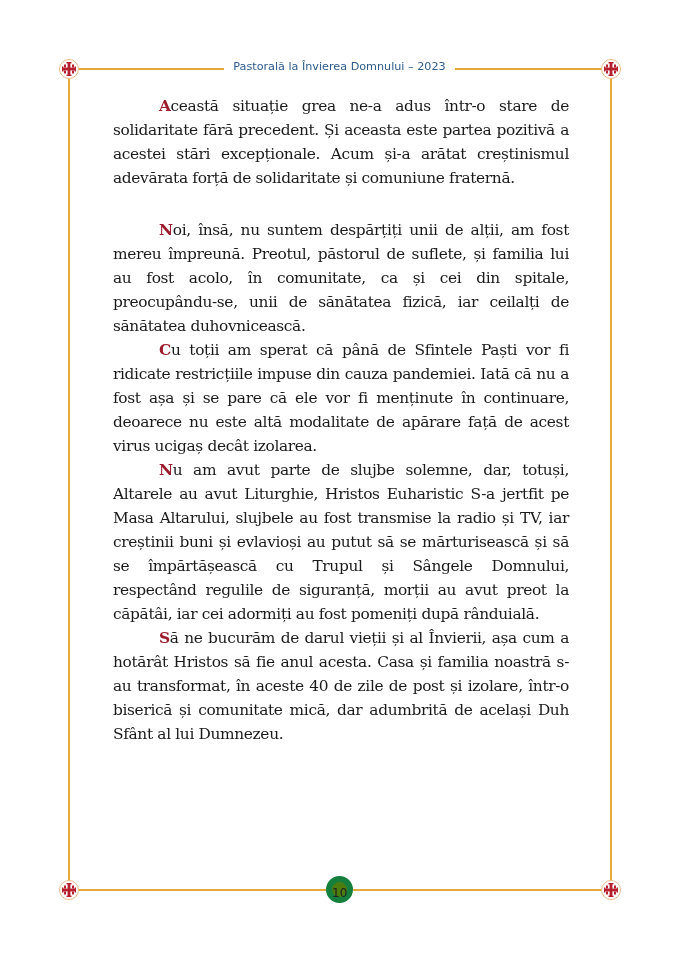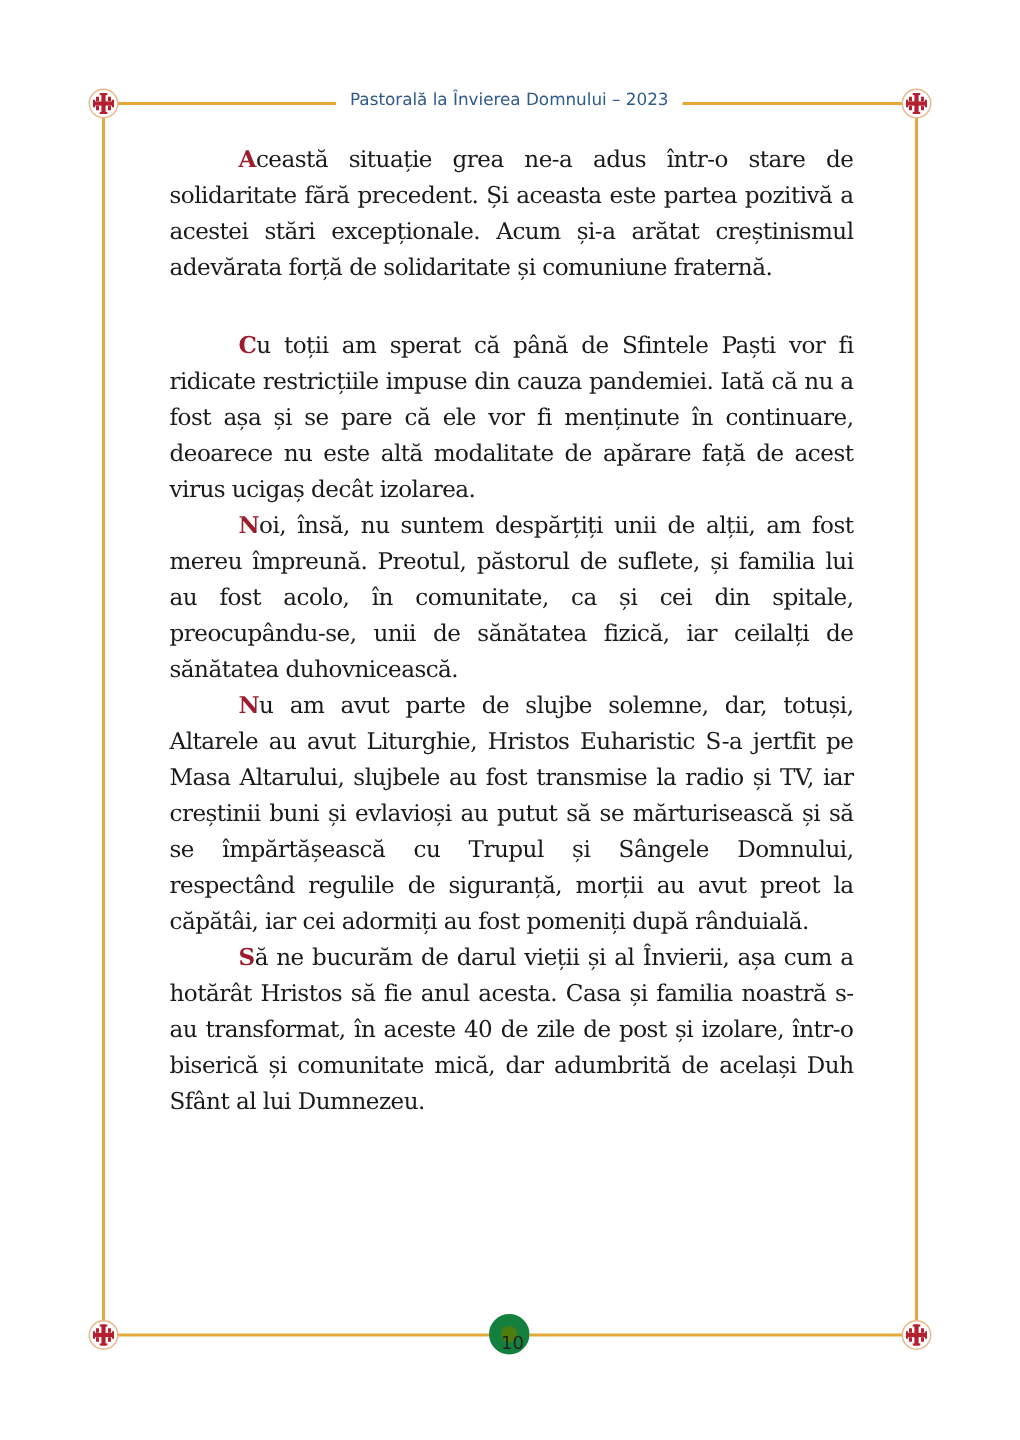--- a/index.html
+++ b/index.html
@@ -27,21 +27,21 @@
   .running-header {
     position: absolute; left: 224px; top: 60px; width: 231px;
     text-align: center;
     font-family: "DejaVu Sans", sans-serif;
     font-size: 11.2px; color: #2d5b8c; white-space: nowrap;
   }
 
   .page-number {
     position: absolute; left: 326px; top: 876px;
     width: 27px; height: 27px; box-sizing: border-box;
-    border: 8px solid #15803d; border-radius: 50%; background: #4d7c0f;
+    border: 6px solid #15803d; border-radius: 50%; background: #4d7c0f;
     font-family: "DejaVu Sans", sans-serif; font-size: 12px; color: #222;
     text-align: center; line-height: 23px;
   }
 
   .body-text {
     position: absolute; left: 113px; top: 94px; width: 456px;
     font-family: "DejaVu Serif", serif;
     font-size: 15.4px; line-height: 24px; color: #1a1a1a;
     letter-spacing: -0.35px;
   }
@@ -127,19 +127,19 @@
   </g>
     </svg>
 </div>
 
 <div class="running-header">Pastorală la Învierea Domnului – 2023</div>
 
 <div class="body-text">
   <p class="para para-first"><span class="dropcap">A</span><span>ceastă situație grea ne-a adus într-o stare de solidaritate fără precedent. Și aceasta este partea pozitivă a acestei stări excepționale. Acum și-a arătat creștinismul adevărata forță de solidaritate și comuniune fraternă.</span></p>
 
 
+  <p class="para"><span class="dropcap">N</span><span>oi, însă, nu suntem despărțiți unii de alții, am fost mereu împreună. Preotul, păstorul de suflete, și familia lui au fost acolo, în comunitate, ca și cei din spitale, preocupându-se, unii de sănătatea fizică, iar ceilalți de sănătatea duhovnicească.</span></p>
   <p class="para"><span class="dropcap">C</span><span>u toții am sperat că până de Sfintele Paști vor fi ridicate restricțiile impuse din cauza pandemiei. Iată că nu a fost așa și se pare că ele vor fi menținute în continuare, deoarece nu este altă modalitate de apărare față de acest virus ucigaș decât izolarea.</span></p>
-  <p class="para"><span class="dropcap">N</span><span>oi, însă, nu suntem despărțiți unii de alții, am fost mereu împreună. Preotul, păstorul de suflete, și familia lui au fost acolo, în comunitate, ca și cei din spitale, preocupându-se, unii de sănătatea fizică, iar ceilalți de sănătatea duhovnicească.</span></p>
   <p class="para"><span class="dropcap">N</span><span>u am avut parte de slujbe solemne, dar, totuși, Altarele au avut Liturghie, Hristos Euharistic S-a jertfit pe Masa Alta­rului, slujbele au fost transmise la radio și TV, iar creștinii buni și evlavioși au putut să se mărturisească și să se împărtășească cu Trupul și Sângele Domnului, respectând regulile de siguranță, morții au avut preot la căpătâi, iar cei adormiți au fost pomeniți după rânduială.</span></p>
   <p class="para"><span class="dropcap">S</span><span>ă ne bucurăm de darul vieții și al Învierii, așa cum a hotărât Hristos să fie anul acesta. Casa și familia noastră s-au transformat, în aceste 40 de zile de post și izolare, într-o biserică și comunitate mică, dar adumbrită de același Duh Sfânt al lui Dumnezeu.</span></p>
 </div>
 
 <div class="page-number">10</div>
 
 </body></html>

